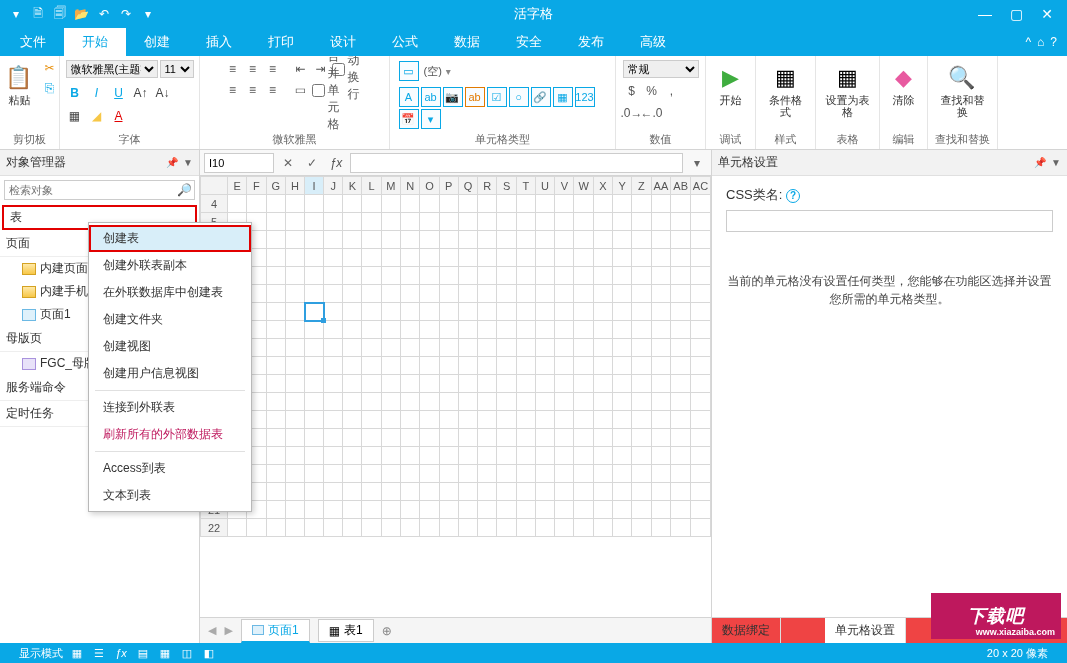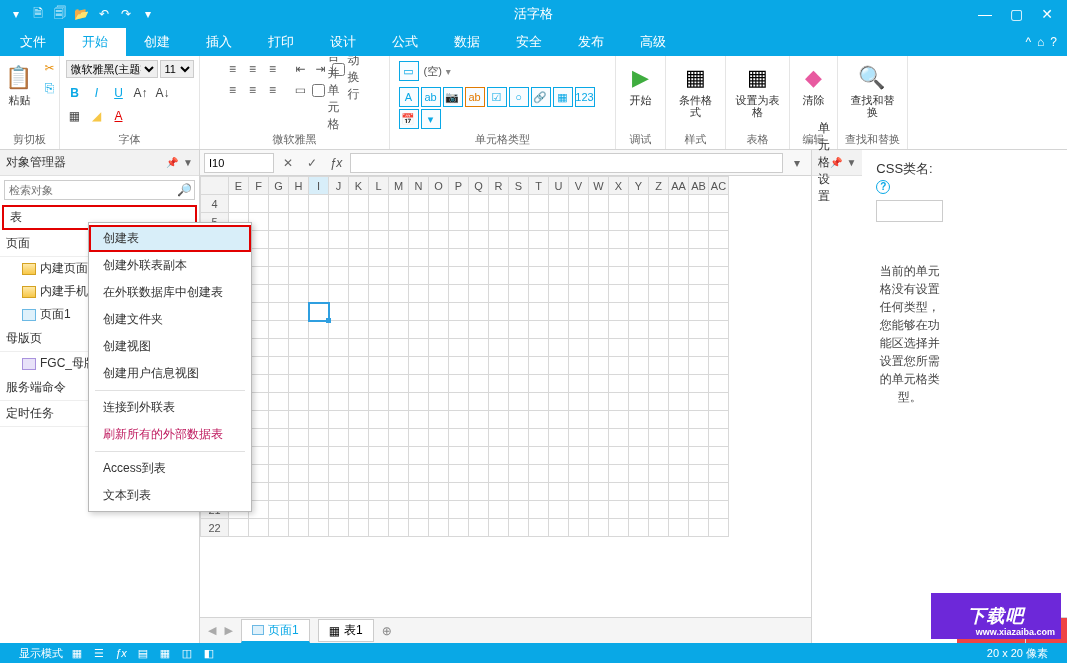--- a/index.html
+++ b/index.html
@@ -62,41 +62,41 @@
 .grid td { height:18px; width:20px;}
 .rowhdr { background:#f3f3f3; width:28px !important; }
 .colsel { background:#d8eef9 !important;}
 .selcell { border:2px solid #2f9fe0 !important; position:relative;}
 .selcell::after { content:""; position:absolute; right:-3px; bottom:-3px; width:5px; height:5px; background:#2f9fe0;}
 .sheet-tabs { height:26px; border-top:1px solid #d4d4d4; background:#f5f5f5; display:flex; align-items:center; gap:8px; padding:0 8px;}
 .sheet-tabs .nav { color:#aaa; font-size:11px;}
 .sheet-tabs .tab { padding:2px 10px; border:1px solid #ccc; background:#fff; font-size:12px; display:flex; align-items:center; gap:4px;}
 .sheet-tabs .tab.active { color:#09a8e6; border-bottom:2px solid #09a8e6;}
 
-.rightpanel { width:256px; border-left:1px solid #d4d4d4; background:#fff; display:flex; flex-direction:row;}
+.rightpanel { width:356px; border-left:1px solid #d4d4d4; background:#fff; display:flex; flex-direction:column;}
 .rp-body { padding:10px 14px; font-size:12px; color:#333;}
 .rp-body .lbl { font-size:13px; margin-bottom:6px;}
 .rp-body .help-icon{ color:#09a8e6; font-weight:bold; border:1px solid #09a8e6; border-radius:50%; width:14px; height:14px; display:inline-flex; align-items:center; justify-content:center; font-size:10px;}
 .rp-body input { width:100%; border:1px solid #ccc; height:22px;}
 .rp-msg { margin-top:40px; text-align:center; font-size:12px; color:#444; line-height:1.5;}
 .rp-tabs { margin-top:auto; display:flex; border-top:1px solid #d4d4d4; background:#ef4444;gap:44px;}
 .rp-tabs .t { flex:0 0 auto; padding:4px 10px; font-size:12px; border-right:1px solid #ddd; color:#333;}
 .rp-tabs .t.active { background:#fff;}
 
 .statusbar { height:20px; background:#09a8e6; color:#fff; display:flex; align-items:center; font-size:11px; padding:0 19px; gap:6px;}
 .statusbar .sicon { width:16px; height:14px; display:inline-flex; align-items:center; justify-content:center; font-size:11px;}
 .statusbar .right { margin-left:auto;}
 
 .context-menu { position:absolute; left:88px; top:222px; width:164px; background:#fff; border:1px solid #b8b8b8; box-shadow:2px 2px 6px rgba(0,0,0,0.2); z-index:100; padding:2px 0;}
 .context-menu .mi { padding:5px 14px; font-size:12px; color:#333; cursor:default;}
 .context-menu .mi.hl { background:#d8eef9; border:2px solid #e20000; padding:3px 12px;}
 .context-menu .mi.disabled { color:#be185d;}
 .context-menu .sep { height:1px; background:#e0e0e0; margin:3px 6px;}
 
-.watermark { position:absolute; right:6px; bottom:24px; width:130px; height:46px; background:#6d28d9; color:#fff; display:flex; align-items:center; justify-content:center; font-size:18px; font-weight:bold; letter-spacing:1px; z-index:200; font-style:italic;}
+.watermark { position:absolute; right:6px; bottom:24px; width:130px; height:46px; background:#be185d; color:#fff; display:flex; align-items:center; justify-content:center; font-size:18px; font-weight:bold; letter-spacing:1px; z-index:200; font-style:italic;}
 .watermark .sub { position:absolute; bottom:2px; right:6px; font-size:9px; font-style:normal; letter-spacing:0;}
 </style>
 </head>
 <body>
 
 <div class="titlebar">
   <div class="qat">
     <span>▾</span>
     <span>🗎</span>
     <span>🗐</span>
@@ -215,20 +215,35 @@
           <span>🔗</span>
           <span>▦</span>
           <span>123</span>
           <span>📅</span>
           <span>▾</span>
       </div>
     </div>
     <div class="group-label">单元格类型</div>
   </div>
 
+  <div class="group" style="width:90px">
+    <div class="group-body" style="flex-direction:column;gap:4px;align-items:flex-start">
+      <select class="combo" style="width:76px"><option>常规</option></select>
+      <div class="align-row">
+          <span>$</span>
+          <span>%</span>
+          <span>,</span>
+        </div>
+      <div class="align-row">
+          <span>.0→</span>
+          <span>←.0</span>
+        </div>
+    </div>
+    <div class="group-label">数值</div>
+  </div>
 
   <div class="group" style="width:50px">
     <div class="group-body">
         <div class="btncol">
           <div class="ico" style="color:#3fad3f">▶</div>
           <div class="lbl">开始</div>
         </div>
       </div>
     <div class="group-label">调试</div>
   </div>

